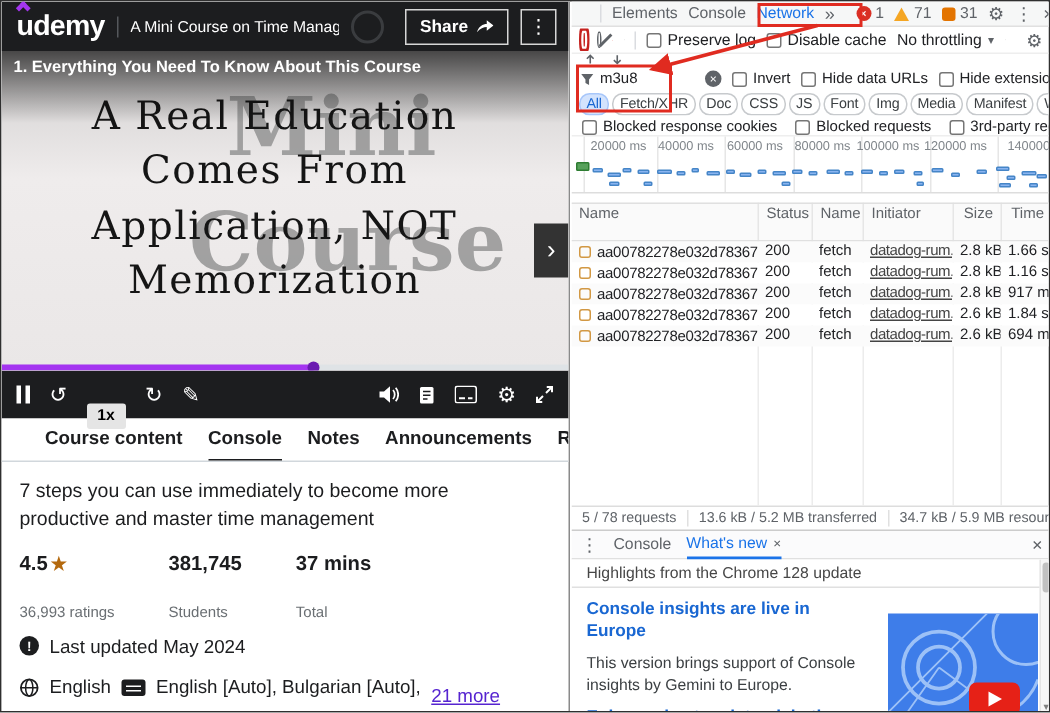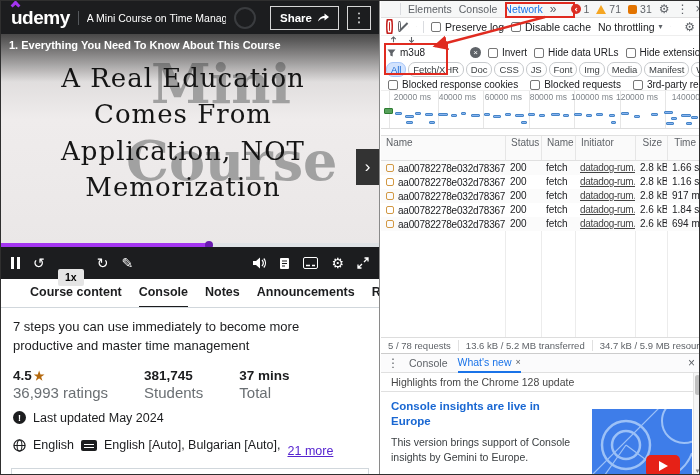--- a/index.html
+++ b/index.html
@@ -50,21 +50,21 @@
   .u-tabs { height:29px; display:flex; align-items:center; gap:17px; padding:0 12px;
             border-bottom:1px solid #d1d7dc; background:#fff; overflow:hidden; }
   .ctab { font-size:12.5px; font-weight:bold; color:#1c1d1f; white-space:nowrap; height:29px;
           display:flex; align-items:center; cursor:pointer; border-bottom:2px solid transparent; }
   .ctab.active { border-bottom:2px solid #1c1d1f; }
 
   .u-desc { padding:10px 12px 4px; font-size:13px; color:#1c1d1f; line-height:1.45; max-width:370px; }
   .u-stats { display:flex; gap:36px; padding:8px 12px 4px; }
   .stat-top { font-size:13.5px; font-weight:bold; color:#1c1d1f; }
   .stat-star { color:#b4690e; font-size:12px; margin-left:2px; }
-  .stat-sub { font-size:15px; color:#6a6f73; margin-top:1px; }
+  .stat-sub { font-size:10px; color:#6a6f73; margin-top:20px; }
 
   .u-row { display:flex; align-items:center; gap:7px; padding:6px 12px 2px; font-size:12.5px; color:#1c1d1f; }
   .info-dot { width:13px; height:13px; border-radius:50%; background:#1c1d1f; color:#fff; font-size:9px;
               font-weight:bold; display:flex; align-items:center; justify-content:center; flex:none; }
   .cc-badge { width:16px; height:11px; background:#1c1d1f; border-radius:2px; position:relative; flex:none; }
   .cc-badge::after { content:""; position:absolute; left:3px; right:3px; bottom:2.5px; height:1.5px;
                      background:#fff; box-shadow:0 -3px 0 #fff; }
   .u-link { color:#5624d0; text-decoration:underline; cursor:pointer;margin-top:11px; }
 
   .u-card { margin:8px 10px 0; border:1px solid #d1d7dc; padding:10px 12px; display:flex; gap:12px; }

